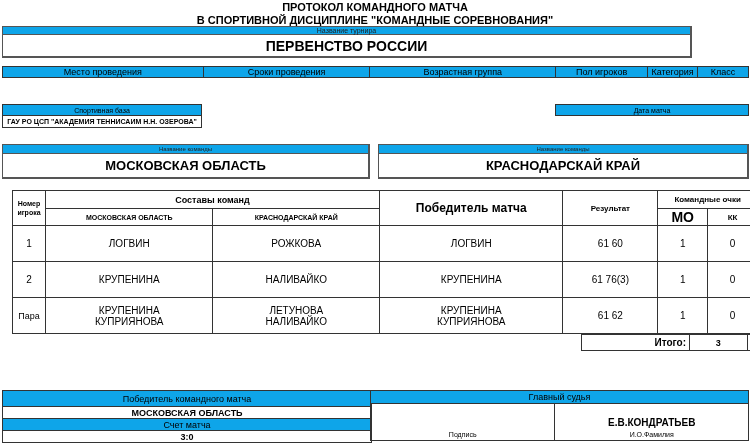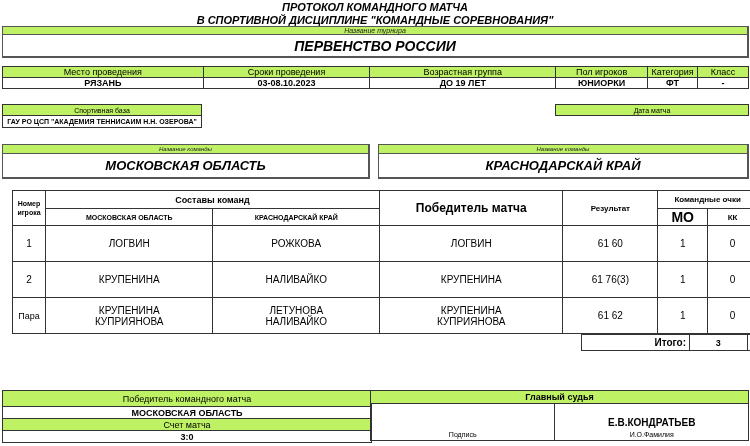--- a/index.html
+++ b/index.html
@@ -1,57 +1,49 @@
 <!DOCTYPE html>
 <html><head>
 <meta charset="utf-8">
 <style>
   * { box-sizing: border-box; margin: 0; padding: 0; }
   html, body { width: 750px; height: 446px; background: #ffffff; overflow: hidden; }
   body { font-family: "Liberation Sans", sans-serif; color: #000; position: relative; }
-  .abs { position: absolute; font-style: italic; }
+  .abs { position: absolute; }
   .title { left: 0; width: 750px; text-align: center; font-weight: bold; font-size: 11px; line-height: 12px; }
-  .gray { background: #bef264; }
+  .gray { background: #0ea5e9; }
   .box { border: 1px solid #555; }
   .lbl { font-size: 8px; text-align: center; color: #222; }
   .cell { display: flex; align-items: center; justify-content: center; text-align: center; }
   table.t { border-collapse: collapse; position: absolute; }
   table.t td { border: 1px solid #333; text-align: center; vertical-align: middle; padding: 0; }
   .hdr { font-size: 9px; }
   .val { font-size: 9px; font-weight: bold; }
   .mt td { font-size: 10px; }
 </style>
 </head>
 <body>
 
 <div class="abs title" style="top:1px;">ПРОТОКОЛ КОМАНДНОГО МАТЧА</div>
 <div class="abs title" style="top:14px;">В СПОРТИВНОЙ ДИСЦИПЛИНЕ "КОМАНДНЫЕ СОРЕВНОВАНИЯ"</div>
 
-<div class="abs box" style="left:2px; top:26px; width:747px; height:32px; border-width:1px 2px 2px 1px;">
+<div class="abs box" style="left:2px; top:26px; width:690px; height:32px; border-width:1px 2px 2px 1px;">
   <div class="gray lbl" style="height:8px; line-height:8px; font-size:7px; border-bottom:1px solid #555;">Название турнира</div>
   <div class="cell" style="height:21px; font-size:14px; font-weight:bold;">ПЕРВЕНСТВО РОССИИ</div>
 </div>
 
 <table class="t" style="left:2px; top:66px; width:747px;">
   <tbody>
       <tr class="gray" style="height:11px;">
     <td class="hdr" style="width:201px;">Место проведения</td>
     <td class="hdr" style="width:167px;">Сроки проведения</td>
     <td class="hdr" style="width:186px;">Возрастная группа</td>
     <td class="hdr" style="width:92px;">Пол игроков</td>
     <td class="hdr" style="width:50px;">Категория</td>
     <td class="hdr" style="width:51px;">Класс</td>
-  </tr>
-  <tr style="height:11px;">
-    <td class="val">РЯЗАНЬ</td>
-    <td class="val">03-08.10.2023</td>
-    <td class="val">ДО 19 ЛЕТ</td>
-    <td class="val">ЮНИОРКИ</td>
-    <td class="val">ФТ</td>
-    <td class="val">-</td>
   </tr>
 </tbody>
   </table>
 
 <table class="t" style="left:2px; top:104px; width:200px;">
   <tbody>
       <tr class="gray" style="height:11px;">
         <td style="font-size:7px;">Спортивная база</td>
       </tr>
   <tr style="height:12px;">
@@ -154,21 +146,21 @@
       </tr>
   <tr style="height:12px;">
         <td class="val">3:0</td>
       </tr>
 </tbody>
   </table>
 
 <table class="t" style="left:370px; top:390px; width:379px;">
   <tbody>
       <tr class="gray" style="height:13px;">
-        <td colspan="2" style="font-size:9px;font-weight:bold;">Главный судья</td>
+        <td colspan="2" style="font-size:9px;">Главный судья</td>
       </tr>
   <tr style="height:37px;">
     <td style="width:185px; vertical-align:bottom; font-size:7px; padding-bottom:2px;">
       <span>Подпись</span>
     </td>
     <td style="width:194px; vertical-align:bottom; padding-bottom:2px;">
       <div style="font-size:10px; font-weight:bold; margin-bottom:3px;">Е.В.КОНДРАТЬЕВ</div>
       <div style="font-size:7px;">И.О.Фамилия</div>
     </td>
   </tr>

